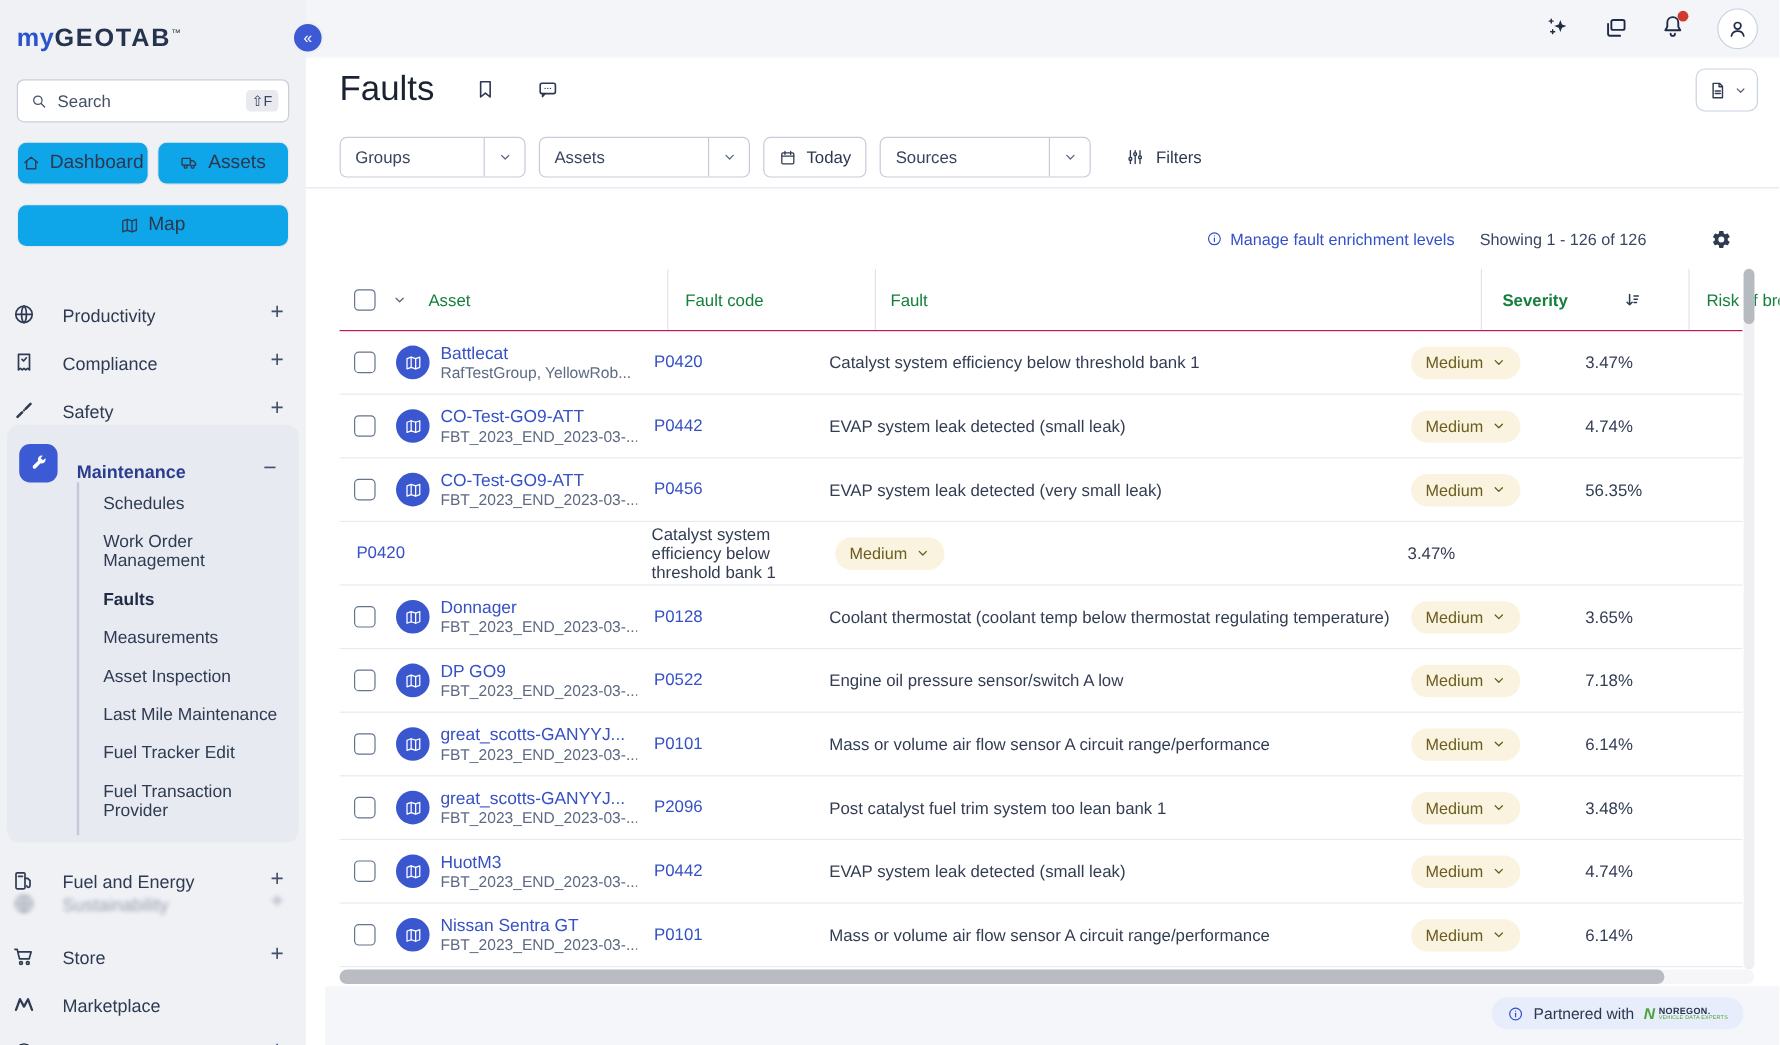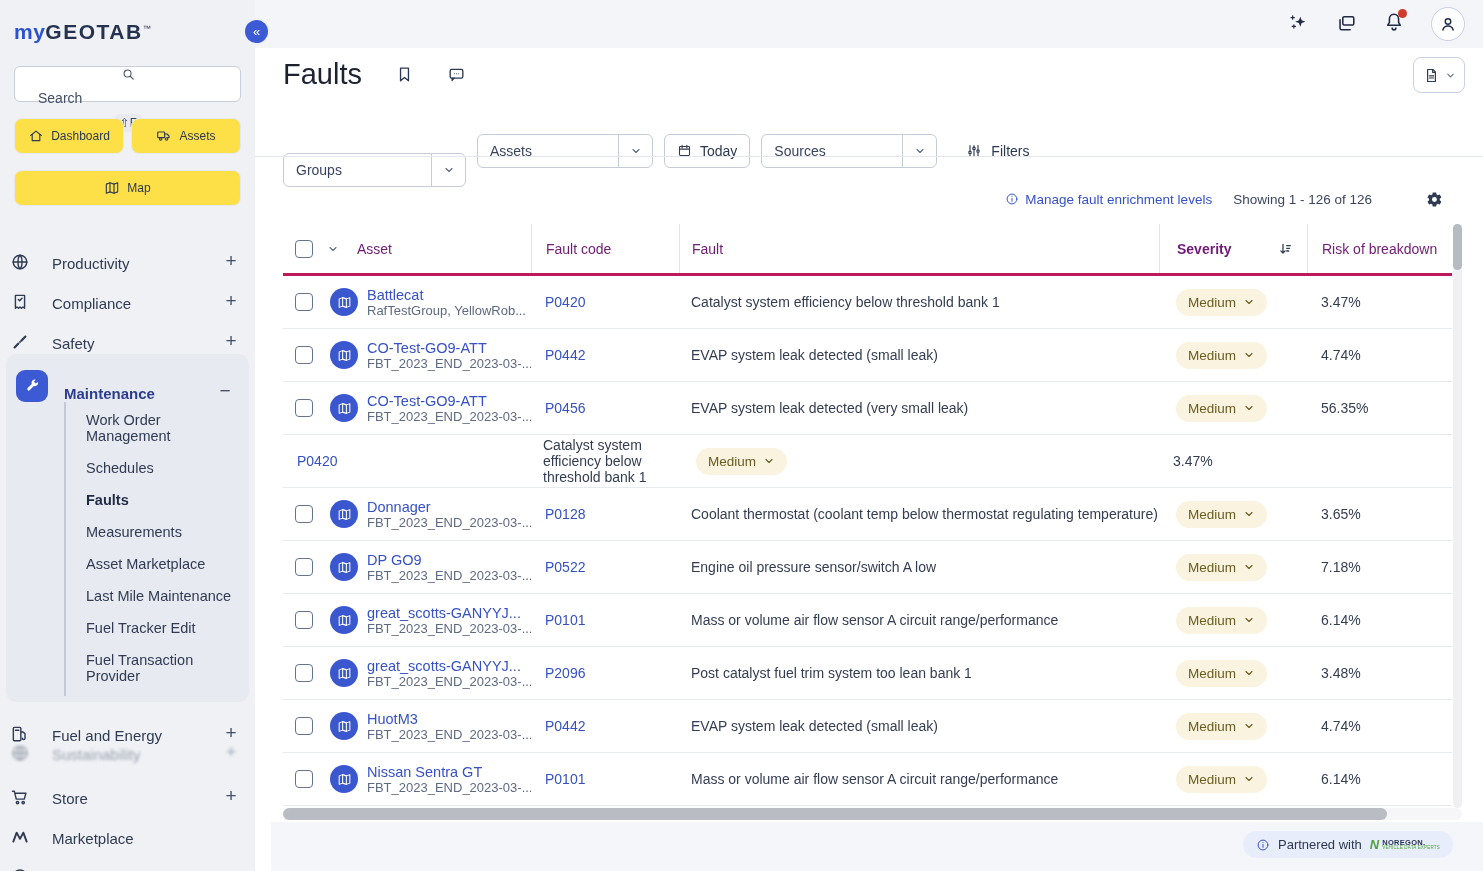--- a/index.html
+++ b/index.html
@@ -38,36 +38,36 @@
   .logo .geotab { font-weight: bold; color: #26334e; letter-spacing: 1.5px; }
   .logo .tm { font-size: 8px; color: #26334e; vertical-align: super; }
   .collapse-btn {
     position: absolute; left: 243px; top: 18px; width: 27px; height: 27px; border-radius: 50%;
     background: #3d5ad5; color: #fff; border: 2px solid #eef0f4; z-index: 9;
     display: flex; align-items: center; justify-content: center; font-size: 13px; cursor: pointer;
   }
   .search-box {
     margin: 22px 14px 0 14px; height: 36px; background: #fff;
     border: 1px solid #c9cedb; border-radius: 6px;
-    display: flex; align-items: center; padding: 0 8px 0 10px; gap: 8px; flex-direction: column;
+    display: flex; align-items: center; padding: 0 8px 0 10px; gap: 8px;
   }
   .search-box .ico { width: 15px; height: 15px; color: #4a5568; }
   .search-box input {
     border: none; outline: none; flex: 1; font-size: 14px;
     font-family: inherit; color: #2c3850; background: transparent; min-width: 0;
   }
   .search-box input::placeholder { color: #444f63; }
   .kbd {
     background: #e8eaf0; border-radius: 4px; padding: 2px 5px; font-size: 12px; color: #3a4660;
   }
   .quick-row { display: flex; gap: 7px; margin: 16px 14px 0 14px; }
   .quick-btn {
-    flex: 1; height: 36px; background: #fde047; border: 1px solid #e5e8ee; border-radius: 8px;
+    flex: 1; height: 36px; background: #0ea5e9; border: 1px solid #e5e8ee; border-radius: 8px;
     display: flex; align-items: center; justify-content: center; gap: 7px;
-    font-size: 12px; color: #2c3850; cursor: pointer;
+    font-size: 16px; color: #2c3850; cursor: pointer;
   }
   .quick-btn .ico { width: 16px; height: 16px; }
   .nav { margin-top: 26px; }
   .nav-item {
     display: flex; align-items: flex-end; height: 40px; padding: 0 16px 0 10px;
     cursor: pointer; font-size: 15px; color: #2f3b52;
   }
   .nav-item .ico { width: 20px; height: 20px; margin-right: 22px; flex: none; }
   .nav-label { flex: 1; }
   .nav-exp { font-size: 19px; color: #44506b; width: 16px; text-align: center; }
@@ -102,21 +102,21 @@
   .filter-row { position: absolute; left: 28px; top: 66px; display: flex; align-items: center; gap: 11px; }
   .select {
     height: 34px; background: #fff; border: 1px solid #c6cbd8; border-radius: 6px;
     display: flex; align-items: stretch; cursor: pointer;
   }
   .select .sel-label { display: flex; align-items: center; padding: 0 12px; font-size: 14px; color: #39445e; flex: 1; }
   .select .sel-chev {
     width: 34px; border-left: 1px solid #c6cbd8; display: flex; align-items: center; justify-content: center;
   }
   .select .sel-chev .ico { width: 12px; height: 12px; color: #5a6880; }
-  .w-groups { width: 183px; margin-top: 39px; } .w-assets { width: 176px; } .w-sources { width: 176px; }
+  .w-groups { width: 155px; } .w-assets { width: 176px; } .w-sources { width: 176px; }
   .btn-date {
     height: 34px; background: #fff; border: 1px solid #c6cbd8; border-radius: 6px;
     display: flex; align-items: center; gap: 8px; padding: 0 12px; font-size: 14px; color: #2c3850; cursor: pointer;
   }
   .btn-date .ico { width: 15px; height: 15px; }
   .btn-filters {
     display: flex; align-items: center; gap: 9px; margin-left: 18px;
     font-size: 14px; color: #2c3850; cursor: pointer; background: none; border: none; font-family: inherit;
   }
   .btn-filters .ico { width: 16px; height: 16px; }
@@ -128,21 +128,21 @@
   .manage-link { display: flex; align-items: center; gap: 6px; color: #3451cc; font-size: 13.5px; cursor: pointer; }
   .manage-link .ico { width: 14px; height: 14px; color: #3451cc; }
   .showing { font-size: 13.5px; color: #3a4660; margin: 0 54px 0 21px; }
   .meta-gear { width: 17px; height: 17px; cursor: pointer; color: #2f3b52; }
 
   
   .table { position: absolute; left: 28px; top: 176px; width: 1169px; }
   .thead, .trow {
     display: grid; grid-template-columns: 248px 148px 480px 148px 145px; align-items: center;
   }
-  .thead { height: 52px; border-bottom: 3px solid #be185d; font-size: 14px; color: #701a75; }
+  .thead { height: 52px; border-bottom: 1px solid #be185d; font-size: 14px; color: #15803d; gap: 25px; }
   .thead > div { height: 100%; display: flex; align-items: center; }
   .thead .h-code, .thead .h-fault, .thead .h-sev, .thead .h-risk { border-left: 1px solid #e1e5eb; }
   .h-asset { padding-left: 12px; gap: 14px; }
   .h-code { padding-left: 14px; } .h-fault { padding-left: 12px; }
   .h-sev { padding-left: 17px; font-weight: bold; } .h-risk { padding-left: 14px; }
   .h-chev { width: 12px; height: 12px; color: #5a6880; cursor: pointer; margin-right: 4px; }
   .sort-ico { width: 16px; height: 16px; margin-left: auto; margin-right: 14px; cursor: pointer; }
   .trow { height: 53px; border-bottom: 1px solid #e7eaef; }
   .cb {
     width: 18px; height: 18px; border: 1.5px solid #64748f; border-radius: 4px; background: #fff;
@@ -312,25 +312,25 @@
       <div class="nav-item group-head">
         <span class="icon-tile">
             <svg viewBox="0 0 24 24" fill="none" stroke="currentColor" stroke-width="1.7" stroke-linecap="round" stroke-linejoin="round">
               <path d="M19.8 7a4.6 4.6 0 0 1-5.9 4.4l-5.7 5.7a2.1 2.1 0 1 1-3-3l5.7-5.7A4.6 4.6 0 0 1 16.6 2.5l-2.7 2.7 2.7 2.7 2.9-2.4c.2.4.3 1 .3 1.5z" fill="currentColor" stroke="none"></path>
             </svg>
           </span>
         <span class="nav-label">Maintenance</span>
         <span class="nav-exp">−</span>
       </div>
       <div class="submenu">
+        <div class="sub-item">Schedules</div>
         <div class="sub-item">Work Order Management</div>
-        <div class="sub-item">Schedules</div>
         <div class="sub-item active">Faults</div>
         <div class="sub-item">Measurements</div>
-        <div class="sub-item">Asset Marketplace</div>
+        <div class="sub-item">Asset Inspection</div>
         <div class="sub-item">Last Mile Maintenance</div>
         <div class="sub-item">Fuel Tracker Edit</div>
         <div class="sub-item">Fuel Transaction Provider</div>
       </div>
     </div>
 
     <div class="nav-item">
       <span class="ico">
           <svg viewBox="0 0 24 24" fill="none" stroke="currentColor" stroke-width="1.7" stroke-linecap="round" stroke-linejoin="round">
             <rect x="4" y="4" width="9" height="16" rx="1.2"></rect>

